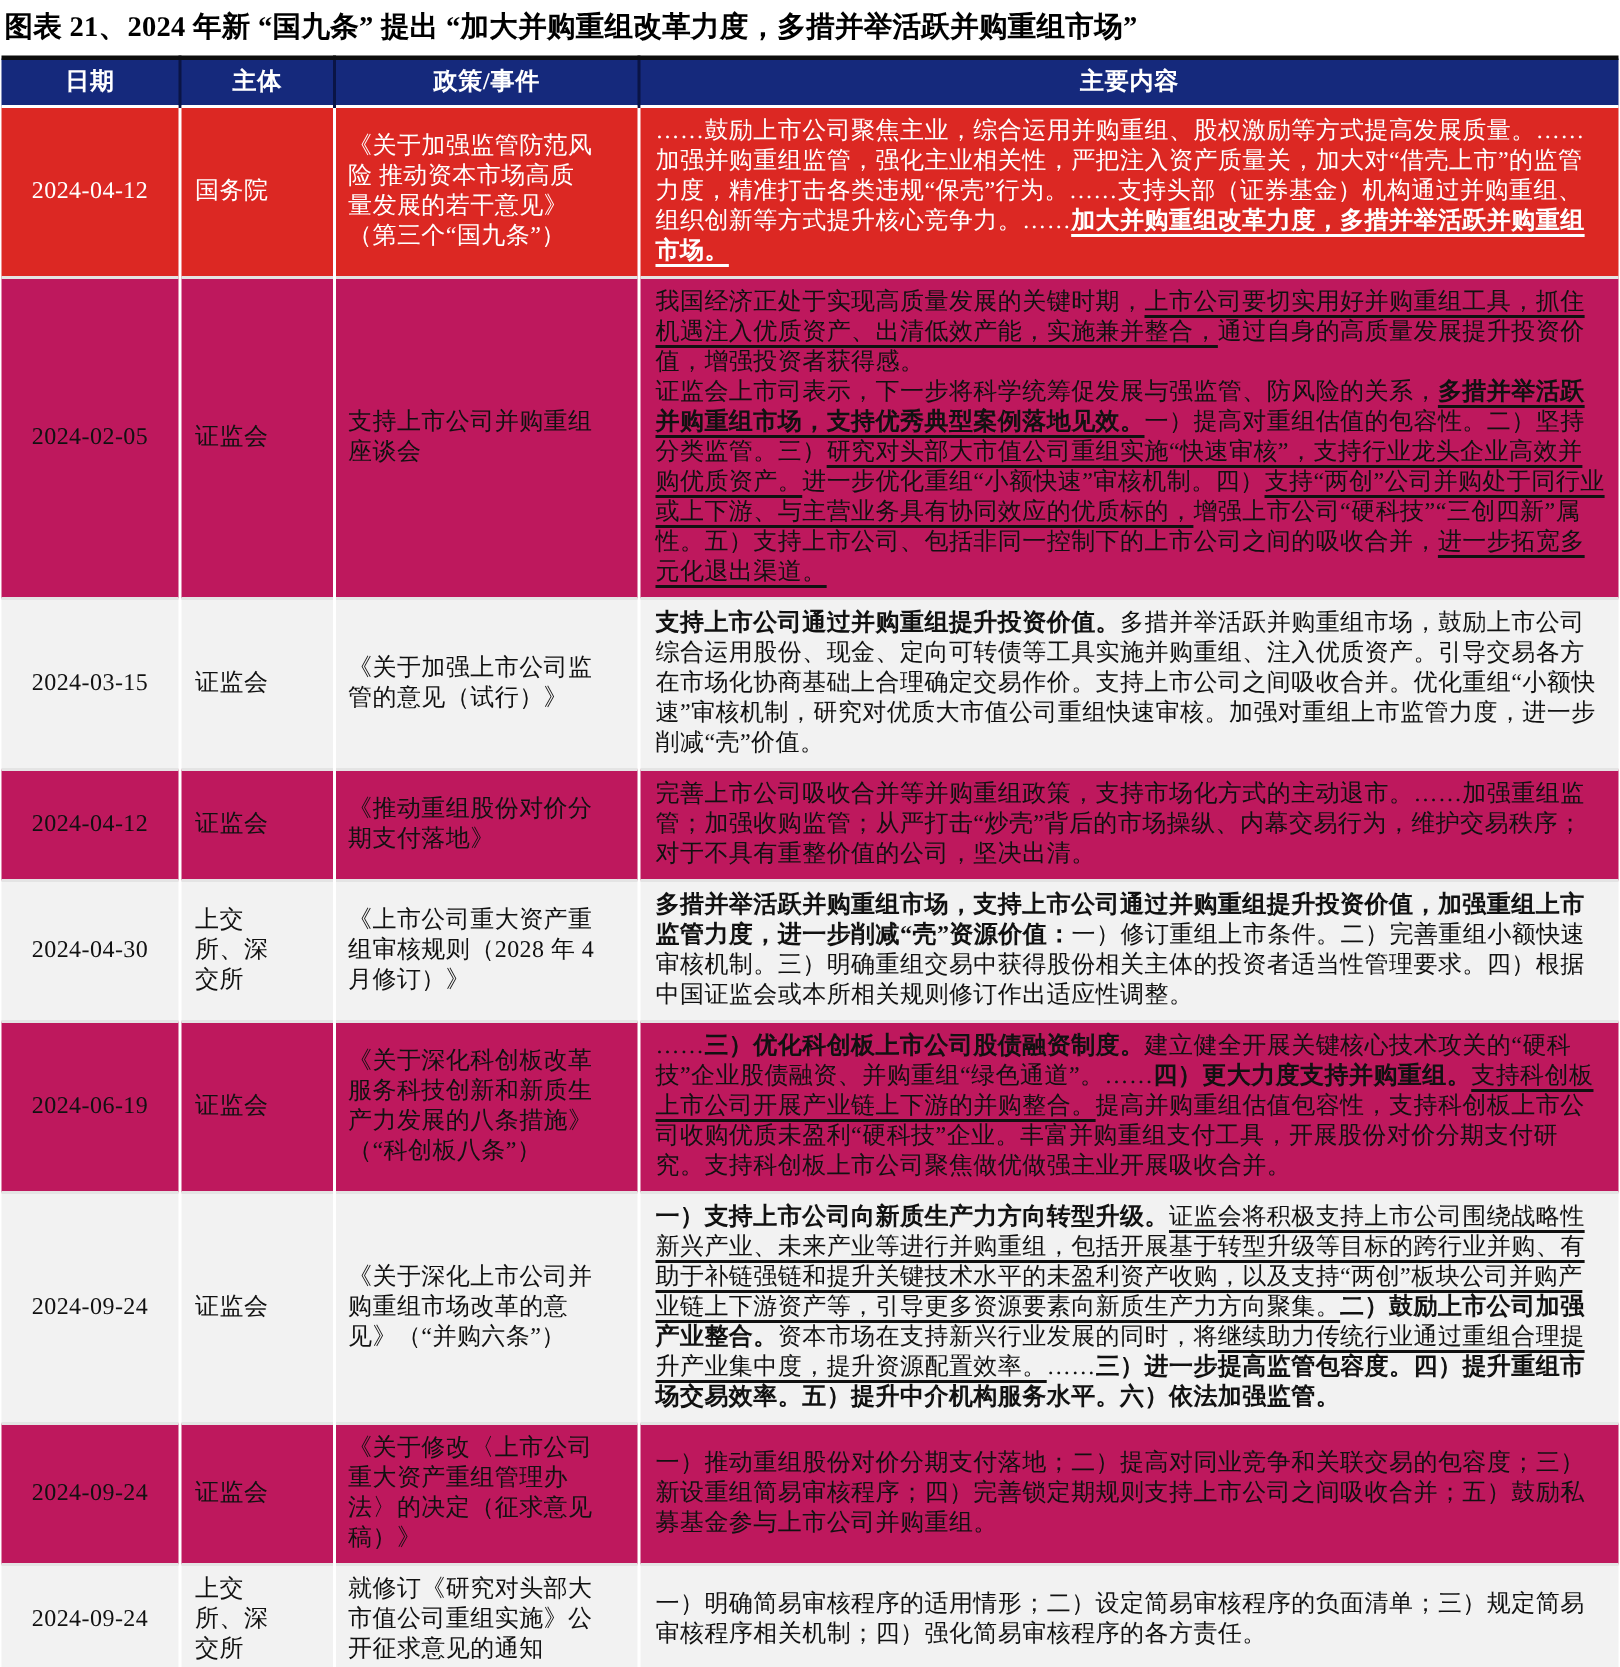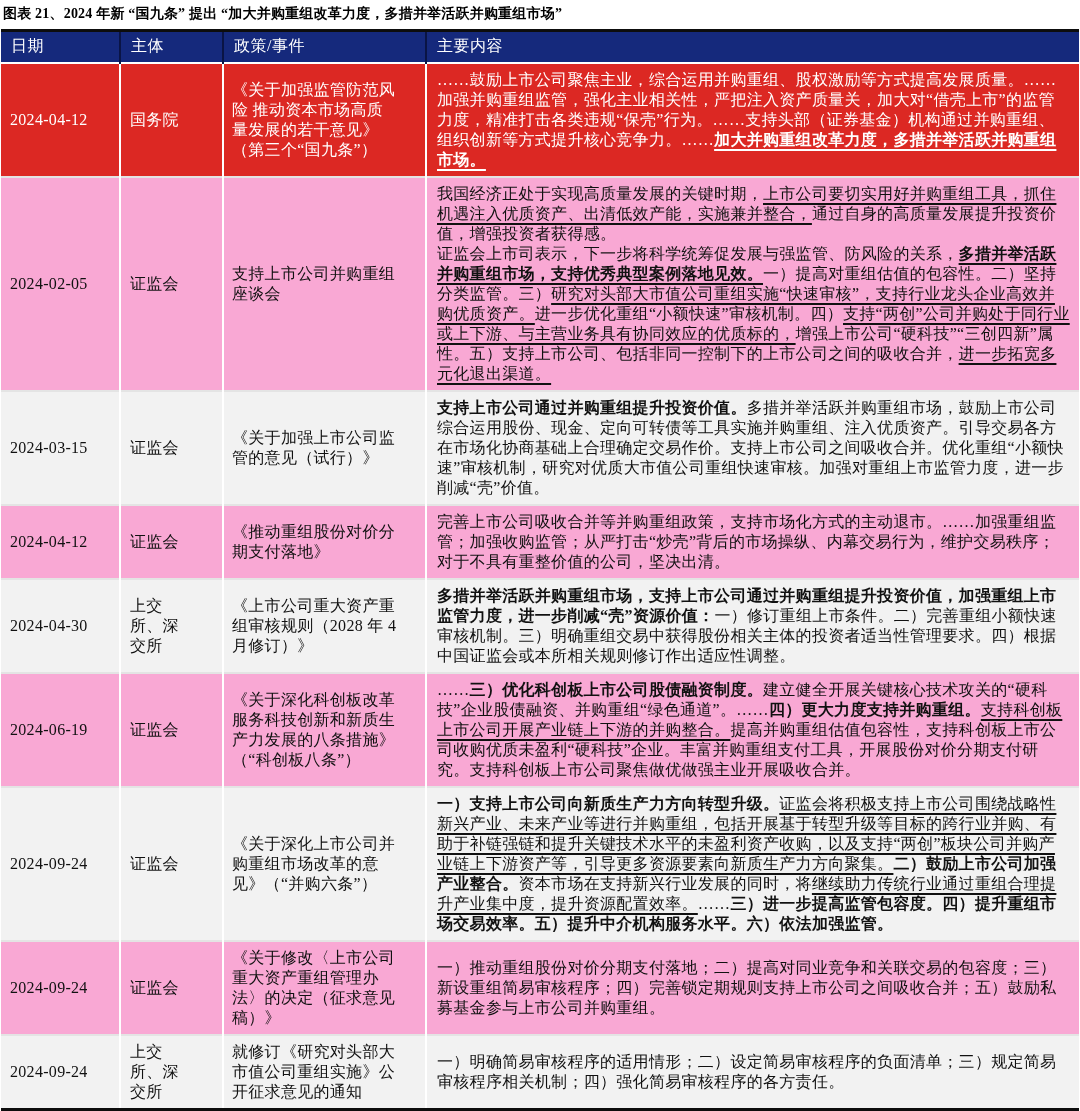--- a/index.html
+++ b/index.html
@@ -11,62 +11,62 @@
   }
   *{box-sizing:border-box;margin:0;padding:0;}
   html,body{background:#ffffff;}
   body{
     width:1080px;
     font-family:"Liberation Serif","DejaVu Serif",serif;
     color:var(--body-text);
   }
   .page{width:1080px;padding:2px 1px 6px 1px;}
   .figure-title{
-    font-size:14px;
+    font-size:19px;
     font-weight:bold;
     letter-spacing:0.2px;
     padding:3px 2px 6px 2px;
     color:#000;
   }
   table.policy-table{
     width:100%;
     border-collapse:collapse;
     table-layout:fixed;
     border-top:3px solid #0d0d0d;
     border-bottom:3px solid #0d0d0d;
   }
   thead th{
     background:var(--header-bg);
     color:#ffffff;
-    font-weight:normal;
+    font-weight:bold;
     font-size:16px;
-    text-align:left;
+    text-align:center;
     padding:4px 10px 5px 10px;
     border-right:2px solid #0a1445;
     letter-spacing:0.5px;
   }
   thead th:last-child{border-right:none;margin-left:40px;}
   tbody td{
     font-size:16px;
     line-height:20px;
     letter-spacing:0.3px;
     vertical-align:middle;
     padding:6px 9px;
     border-right:2px solid #ffffff;
     border-top:2px solid #E4E4E4;
-    background:#f9a8d4;
+    background:#be185d;
   }
   tbody tr:first-child td{border-top:2px solid #ffffff;}
   tbody td:last-child{border-right:none;}
   tbody tr.shaded td{background:var(--shaded-bg);}
   tbody tr.highlight td{
     background:var(--highlight-bg);
     color:#ffffff;
   }
-  td.date{text-align:left;white-space:nowrap;}
+  td.date{text-align:center;white-space:nowrap;}
   td.entity{padding-right:28px;}
   td.policy{padding-left:8px;padding-right:28px;}
   td.content{padding-left:10px;}
   .para{margin:0;}
   .b{font-weight:bold;}
   .u{text-decoration:underline;text-underline-offset:3.5px;text-decoration-thickness:1.5px;}
   .source-note{
     font-size:16px;
     font-weight:bold;
     padding:7px 2px 4px 2px;

